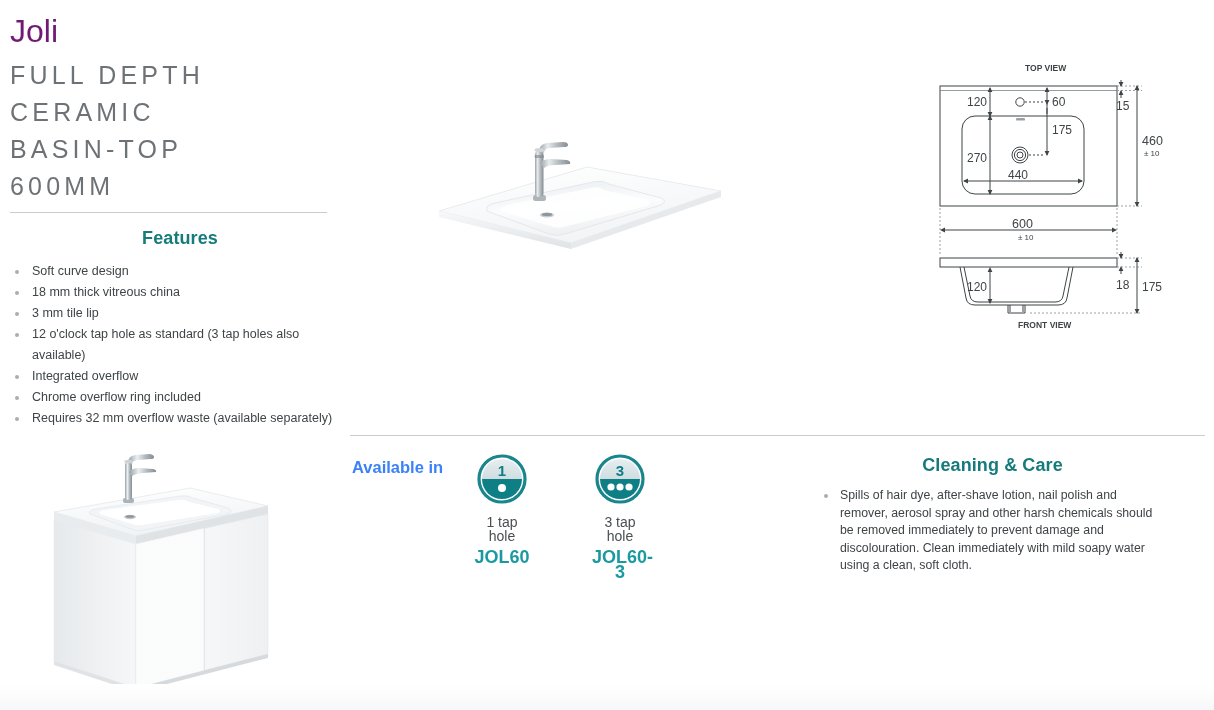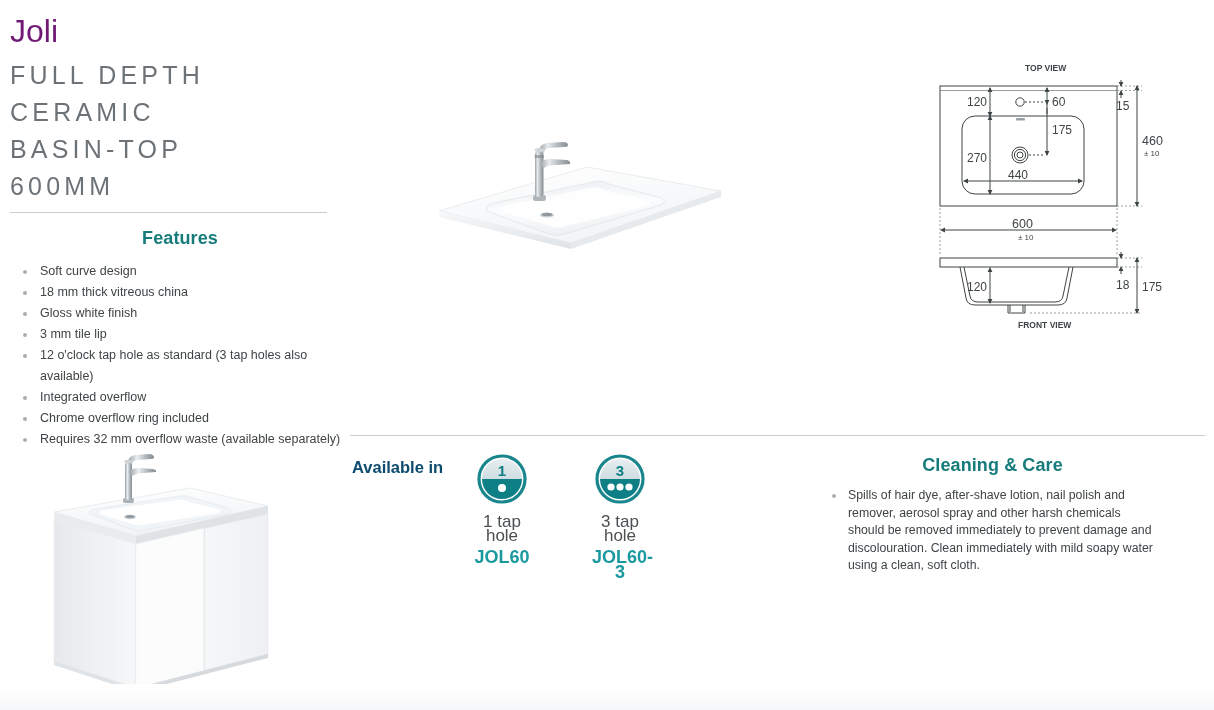--- a/index.html
+++ b/index.html
@@ -25,21 +25,21 @@
     position:absolute;left:10px;top:212px;width:317px;height:1px;
     background:#c9cdd0;
   }
 
   
   .features{position:absolute;left:10px;top:228px;width:340px;}
   .sec-head{
     font-size:18px;font-weight:700;color:#157b7b;
     margin:0 0 12px 0;letter-spacing:.1px;text-align:center;
   }
-  ul.blist{list-style:none;margin:8px;padding:0;}
+  ul.blist{list-style:none;margin:0;padding:0;}
   ul.blist li{
     position:relative;padding-left:22px;
     font-size:12.5px;line-height:21px;color:#3f4447;
     margin-bottom:0px;
   }
   ul.blist li::before{
     content:"";position:absolute;left:5px;top:9px;
     width:4px;height:4px;border-radius:50%;background:#a9aeb2;
   }
 
@@ -54,28 +54,28 @@
     position:absolute;left:350px;top:435px;width:855px;height:1px;
     background:#c9cdd0;
   }
 
   
   .vanity-photo{position:absolute;left:40px;top:440px;width:270px;height:262px;}
 
   
   .avail{position:absolute;left:352px;top:455px;width:330px;}
   .avail-head{
-    font-size:16.5px;font-weight:700;color:#0c4a6e;
+    font-size:16.5px;font-weight:700;color:#3b82f6;
     position:absolute;left:0;top:3px;white-space:nowrap;
   }
   .opt-row{position:absolute;left:122px;top:-2px;display:flex;gap:62px;}
   .opt{width:56px;text-align:center;}
   .badge{width:52px;height:52px;margin:0 auto;display:block;}
   .opt-label{
-    font-size:17px;color:#4a4f52;margin-top:10px;line-height:14px;
+    font-size:14px;color:#4a4f52;margin-top:10px;line-height:14px;
   }
   .opt-code{
     font-size:18px;font-weight:700;color:#1a9aa0;margin-top:7px;line-height:15px;
   }
 
   
   .care{position:absolute;left:820px;top:455px;width:345px;}
   .care ul.blist li{
     font-size:12.3px;line-height:17.6px;margin-bottom:5px;padding-left:20px;
   }
@@ -100,21 +100,20 @@
     <div class="prod-sub">BASIN-TOP</div>
     <div class="prod-sub">600MM</div>
   </div>
   <div class="title-rule"></div>
 
   <div class="features">
     <div class="sec-head">Features</div>
     <ul class="blist">
       <li>Soft curve design</li>
       <li>18 mm thick vitreous china</li>
-      <li>Gloss white finish</li>
       <li>3 mm tile lip</li>
       <li>12 o'clock tap hole as standard (3 tap holes also available)</li>
       <li>Integrated overflow</li>
       <li>Chrome overflow ring included</li>
       <li>Requires 32 mm overflow waste (available separately)</li>
     </ul>
   </div>
 
   <div class="basin-photo">
     <svg viewBox="0 0 310 160" width="310" height="160">

